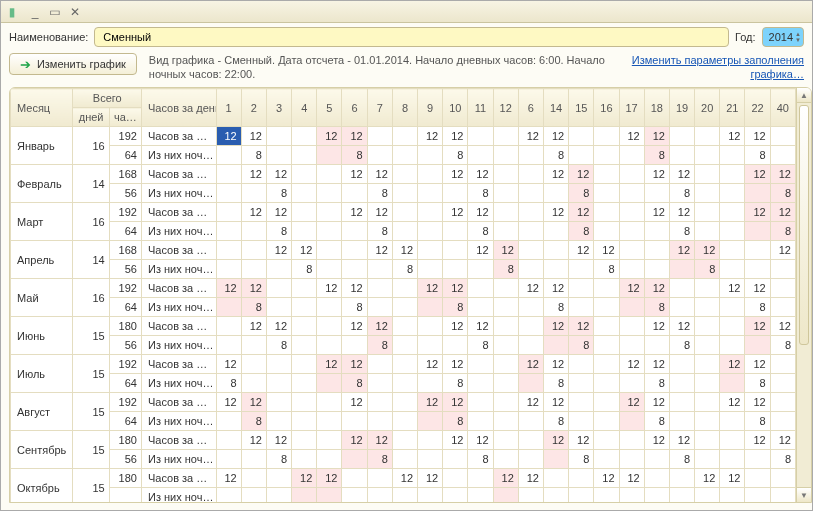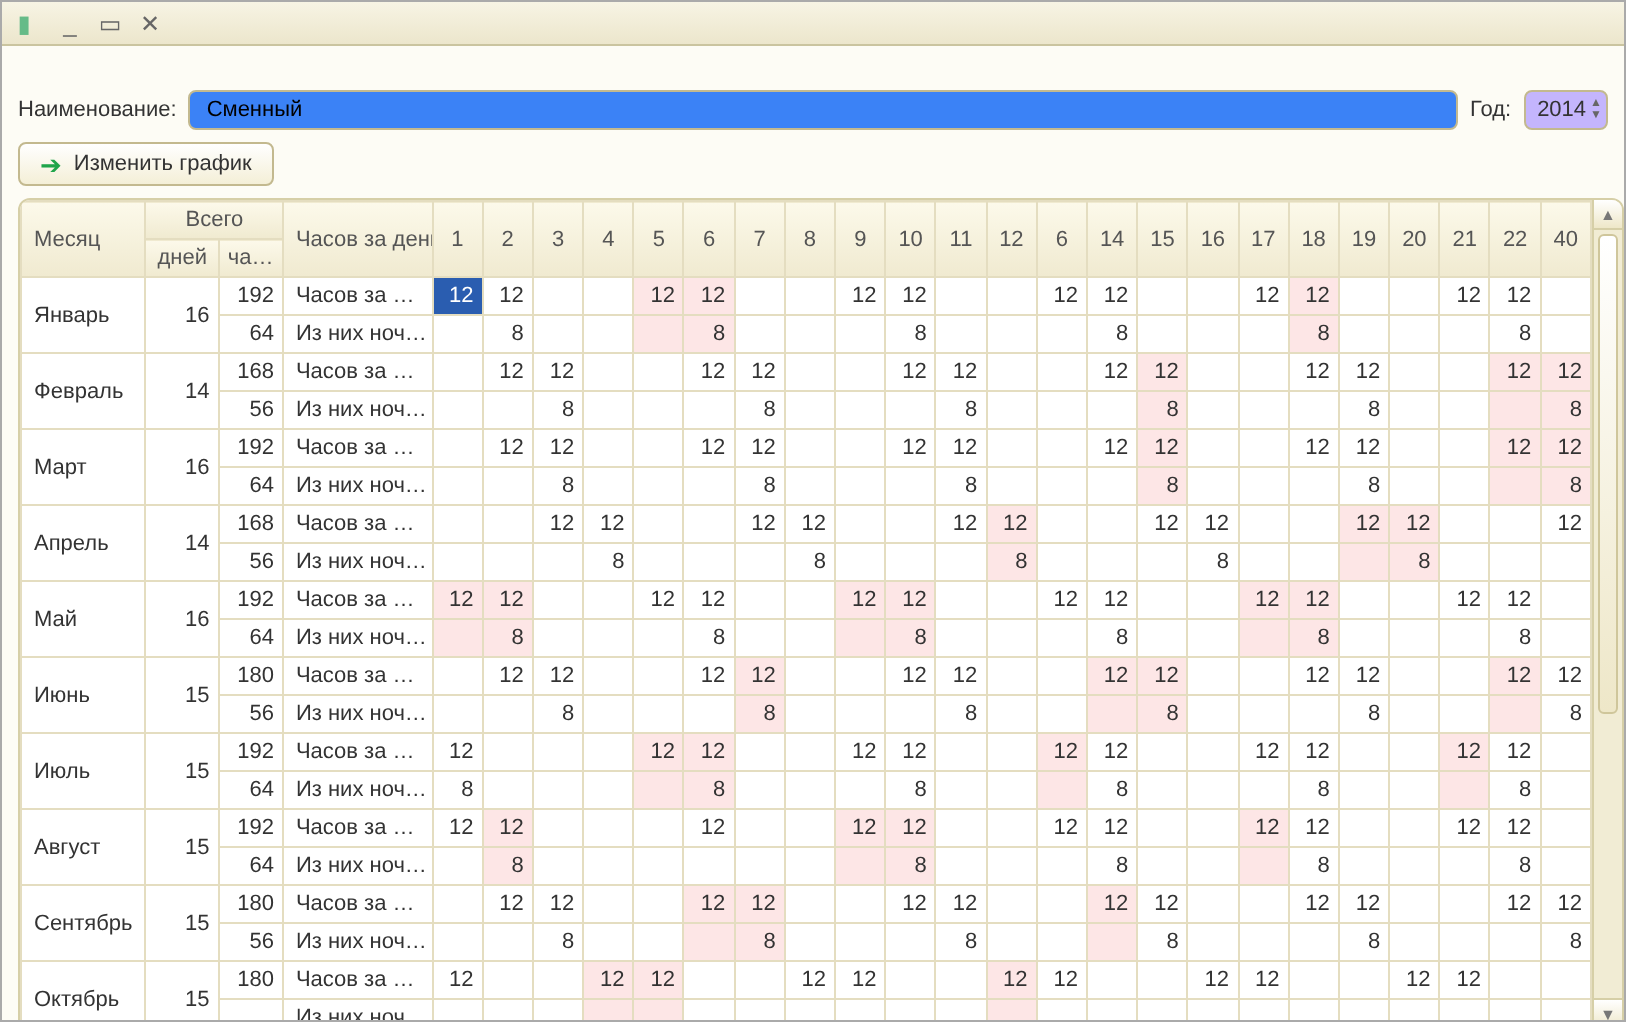--- a/index.html
+++ b/index.html
@@ -31,38 +31,38 @@
   }
   .titlebar .title { flex: 1; color: #555; }
   .titlebar .winbtn {
     width: 16px; height: 16px;
     display: inline-flex; align-items: center; justify-content: center;
     font-size: 12px; color: #666;
     margin-left: 4px; cursor: pointer;
   }
   .topform {
     display: flex; align-items: center;
-    padding: 22px 8px 4px 8px;
+    padding: 4px 8px 4px 8px;
     gap: 6px;
   }
   .lbl { color: #333; }
   .name-input {
     flex: 1;
     border: 1px solid #c3b98f;
     border-radius: 4px;
     height: 20px;
     padding: 0 8px;
-    background: #3b82f6;
+    background: #fef9c3;
     font-size: 11px;
   }
   .year-lbl { margin-left: auto; }
   .year-box {
     display: flex; align-items: center;
     border: 1px solid #c3b98f; border-radius: 4px;
-    background: #c4b5fd; height: 20px; padding: 0 2px 0 6px;
+    background: #7dd3fc; height: 20px; padding: 0 2px 0 6px;
     gap: 2px;
   }
   .year-box .spin {
     display: flex; flex-direction: column;
     font-size: 6px; color: #666; line-height: 6px;
     cursor: pointer;
   }
   .row2 {
     display: flex; align-items: flex-start;
     padding: 2px 8px 6px 8px; gap: 12px;
@@ -161,20 +161,22 @@
       <span>▼</span>
     </span>
   </div>
 </div>
 
 <div class="row2">
   <div class="fillbtn">
     <span class="arr">➔</span>
     <span>Изменить график</span>
   </div>
+  <div class="desc">Вид графика - Сменный. Дата отсчета - 01.01.2014. Начало дневных часов: 6:00. Начало ночных часов: 22:00.</div>
+  <div class="link">Изменить параметры заполнения графика…</div>
 </div>
 
 <div class="gridwrap">
   <div class="gridinner">
     <table id="grid">
         <colgroup>
           <col class="month">
           <col class="days">
           <col class="hours">
           <col class="hpd">

